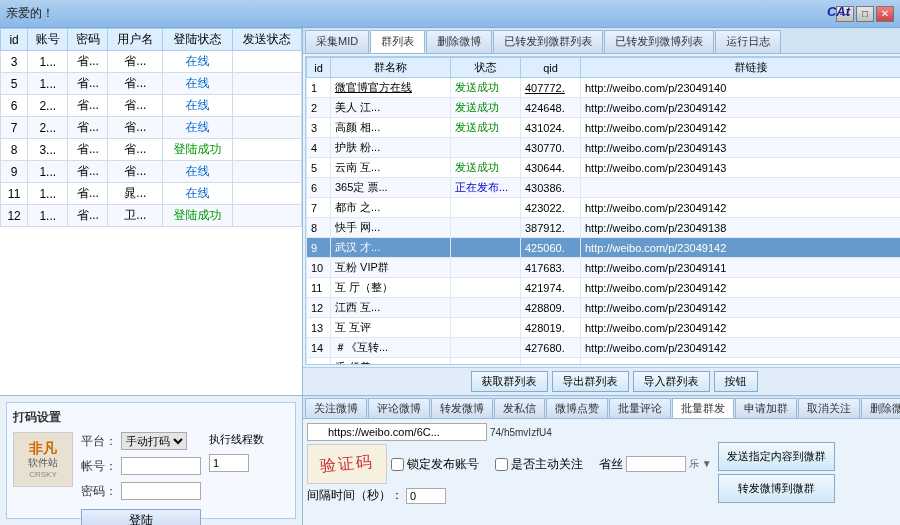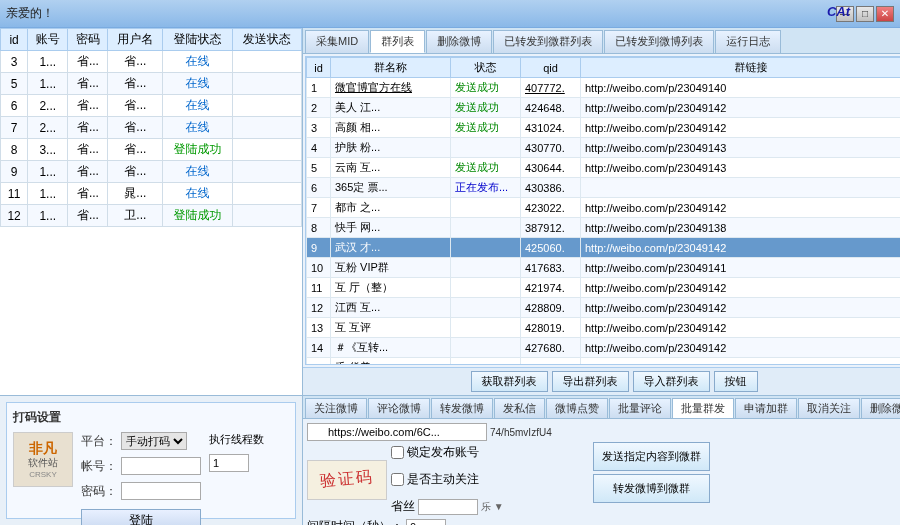--- a/index.html
+++ b/index.html
@@ -679,21 +679,21 @@
       <div class="bottom-content">
         <div class="bottom-left">
           <div class="url-row">
             <input class="url-input" type="text" style="width: 180px;" value="https://weibo.com/6C...">
             <span style="font-size:10px; color:#333;">74/h5mvIzfU4</span>
           </div>
           <div style="display:flex; align-items:center; gap:4px;">
             <div class="image-placeholder">
               <div style="font-size:16px; color:#cc3333; transform:rotate(-5deg); letter-spacing:2px;">验证码</div>
             </div>
-            <div style="display:flex; flex-direction:column; gap:10px;">
+            <div style="display:flex; flex-direction:row; gap:16px;">
               <div class="checkbox-row">
                 <input type="checkbox" style="">
                 <span>锁定发布账号</span>
               </div>
               <div class="checkbox-row">
                 <input type="checkbox" style="">
                 <span>是否主动关注</span>
               </div>
               <div class="delay-row">
                 <span>省丝</span>

